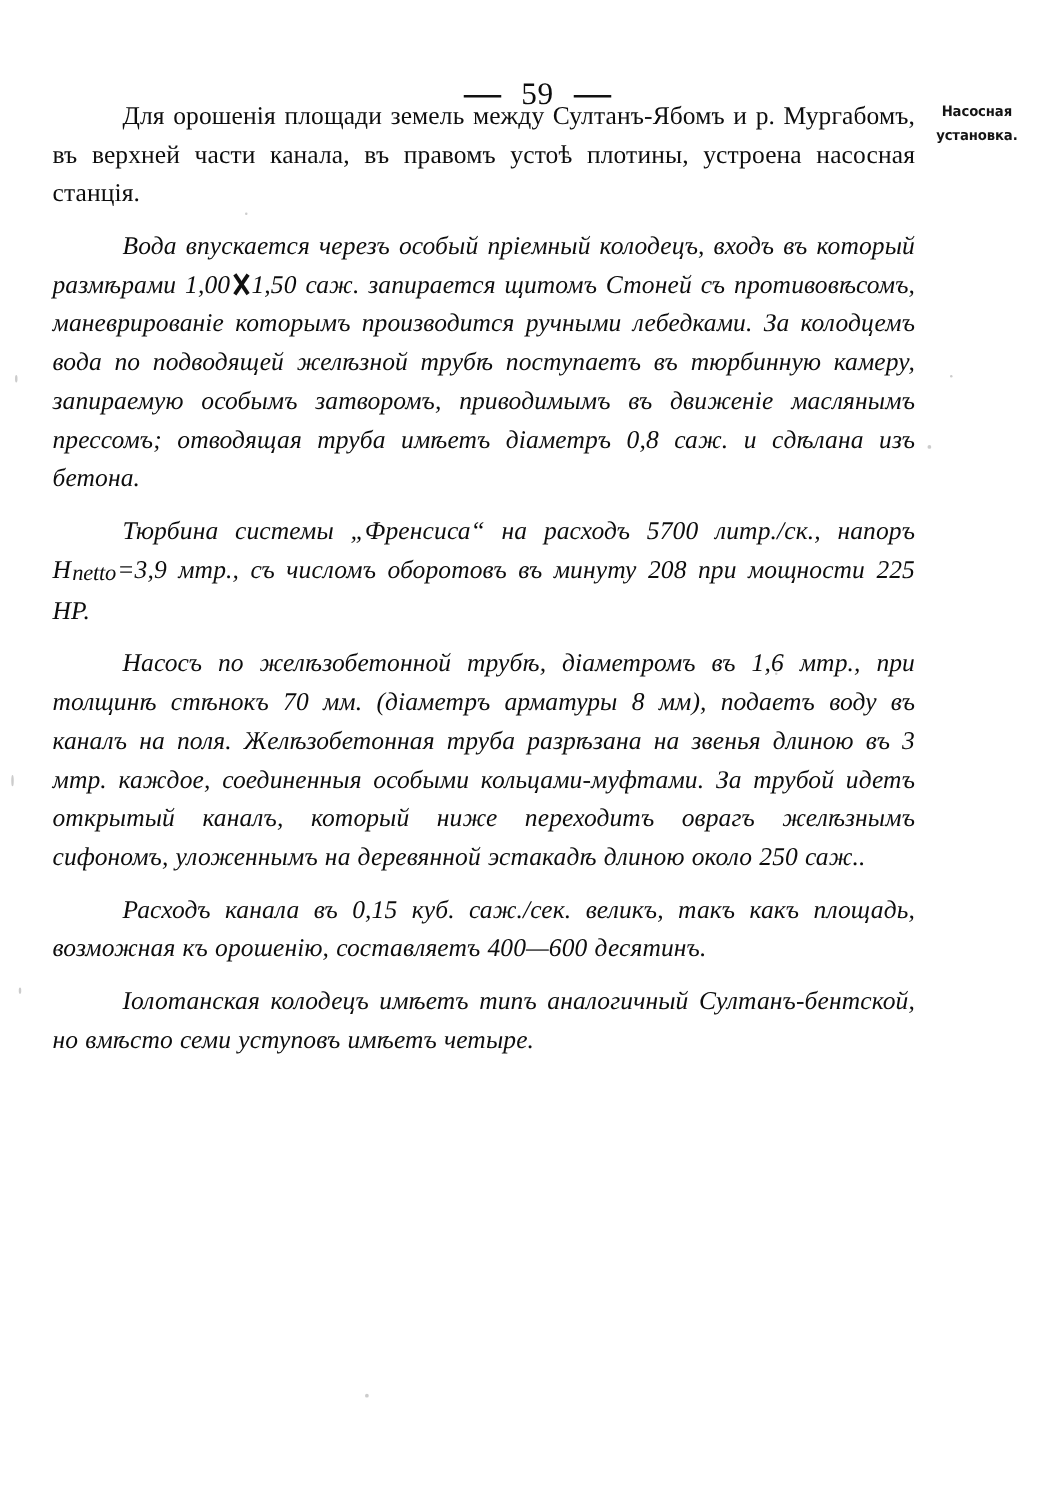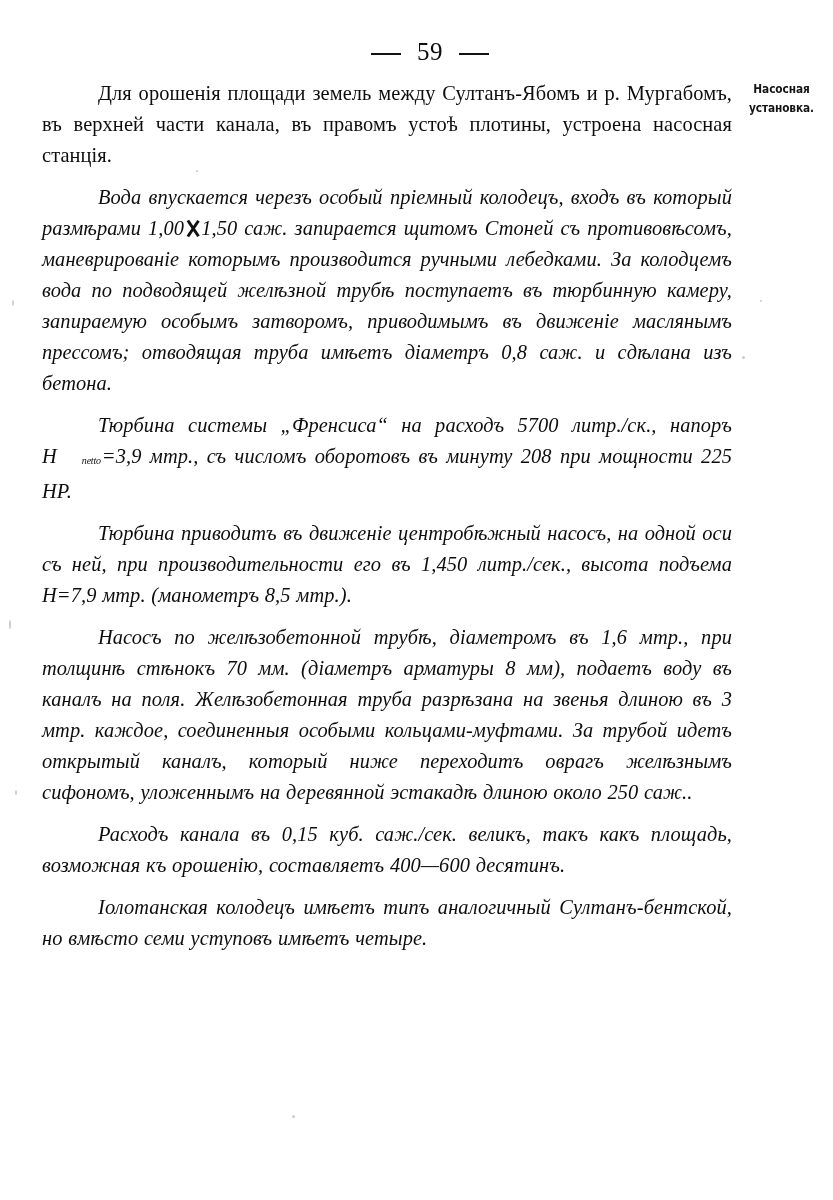--- a/index.html
+++ b/index.html
@@ -19,21 +19,21 @@
   
   .page {
     position: absolute;
     inset: 0;
     background: #ffffff;
   }
 
   
   .folio {
     position: absolute;
-    top: 10px;
+    top: 34px;
     left: 0;
     width: 833px;
     text-align: center;
     font-size: 25px;
     letter-spacing: 0.5px;
     white-space: pre;
   }
   .folio .rule {
     display: inline-block;
     vertical-align: 0.22em;
@@ -83,25 +83,24 @@
     word-spacing: 0.5px;
     
   }
   p.para + p.para {
     margin-top: 11px;
     font-style: italic;
   }
 
   
   .subsc {
-    font-size: 10px;
+    font-size: 18px;
     letter-spacing: -0.2px;
     vertical-align: -0.12em;
     padding: 0 1px;
-    margin-left: 24px;
   }
 
   
   .times {
     display: inline-block;
     position: relative;
     width: 19px;
     height: 19px;
     vertical-align: -3px;
     margin: 0 -1px;
@@ -143,21 +142,20 @@
   </div>
 
   <div class="column">
 
     <p class="para"><span>Для орошенія площади земель между Султанъ-Ябомъ и р. Мургабомъ, въ верхней части канала, въ правомъ устоѣ плотины, устроена насосная станція.</span></p>
 
     <p class="para"><span>Вода впускается черезъ особый пріемный колодецъ, входъ въ который размѣрами 1,00</span><span class="times"></span><span>1,50 саж. запирается щитомъ Стоней съ противовѣсомъ, маневрированіе которымъ производится ручными лебедками. За колодцемъ вода по подводящей желѣзной трубѣ поступаетъ въ тюрбинную камеру, запираемую особымъ затворомъ, приводимымъ въ движеніе маслянымъ прессомъ; отводящая труба имѣетъ діаметръ 0,8 саж. и сдѣлана изъ бетона.</span></p>
 
     <p class="para"><span>Тюрбина системы „Френсиса“ на расходъ 5700 литр./ск., напоръ H</span><span class="subsc">netto</span><span>=3,9 мтр., съ числомъ оборотовъ въ минуту 208 при мощности 225 HP.</span></p>
 
-    <p class="para"><span>Тюрбина приводитъ въ движеніе центробѣжный насосъ, на одной оси съ ней, при производительности его въ 1,450 литр./сек., высота подъема H=7,9 мтр. (манометръ 8,5 мтр.).</span></p>
 
     <p class="para"><span>Насосъ по желѣзобетонной трубѣ, діаметромъ въ 1,6 мтр., при толщинѣ стѣнокъ 70 мм. (діаметръ арматуры 8 мм), подаетъ воду въ каналъ на поля. Желѣзобетонная труба разрѣзана на звенья длиною въ 3 мтр. каждое, соединенныя особыми кольцами-муфтами. За трубой идетъ открытый каналъ, который ниже переходитъ оврагъ желѣзнымъ сифономъ, уложеннымъ на деревянной эстакадѣ длиною около 250 саж..</span></p>
 
     <p class="para"><span>Расходъ канала въ 0,15 куб. саж./сек. великъ, такъ какъ площадь, возможная къ орошенію, составляетъ 400—600 десятинъ.</span></p>
 
     <p class="para"><span>Іолотанская колодецъ имѣетъ типъ аналогичный Султанъ-бентской, но вмѣсто семи уступовъ имѣетъ четыре.</span></p>
 
   </div>
 
   <div class="speckle" style="left:12px;  top:300px;  width:2px; height:6px;"></div>

